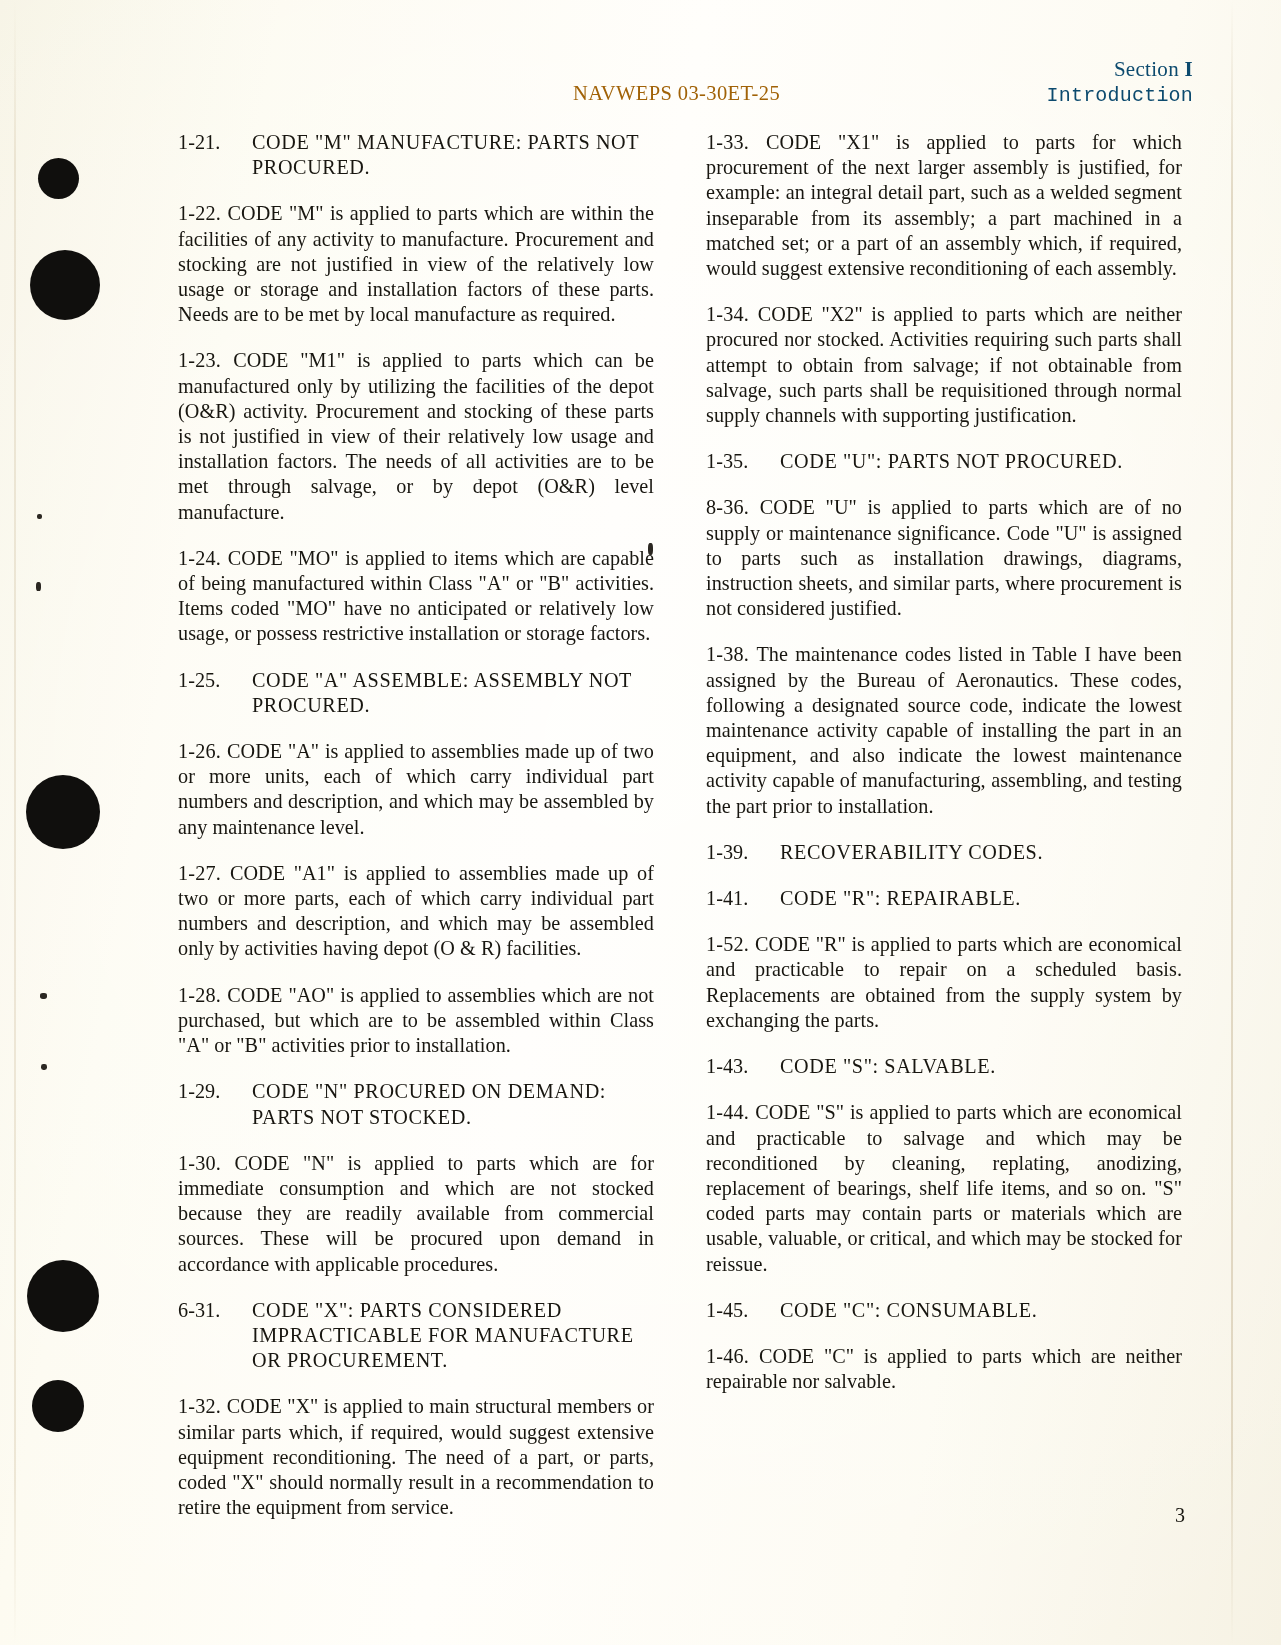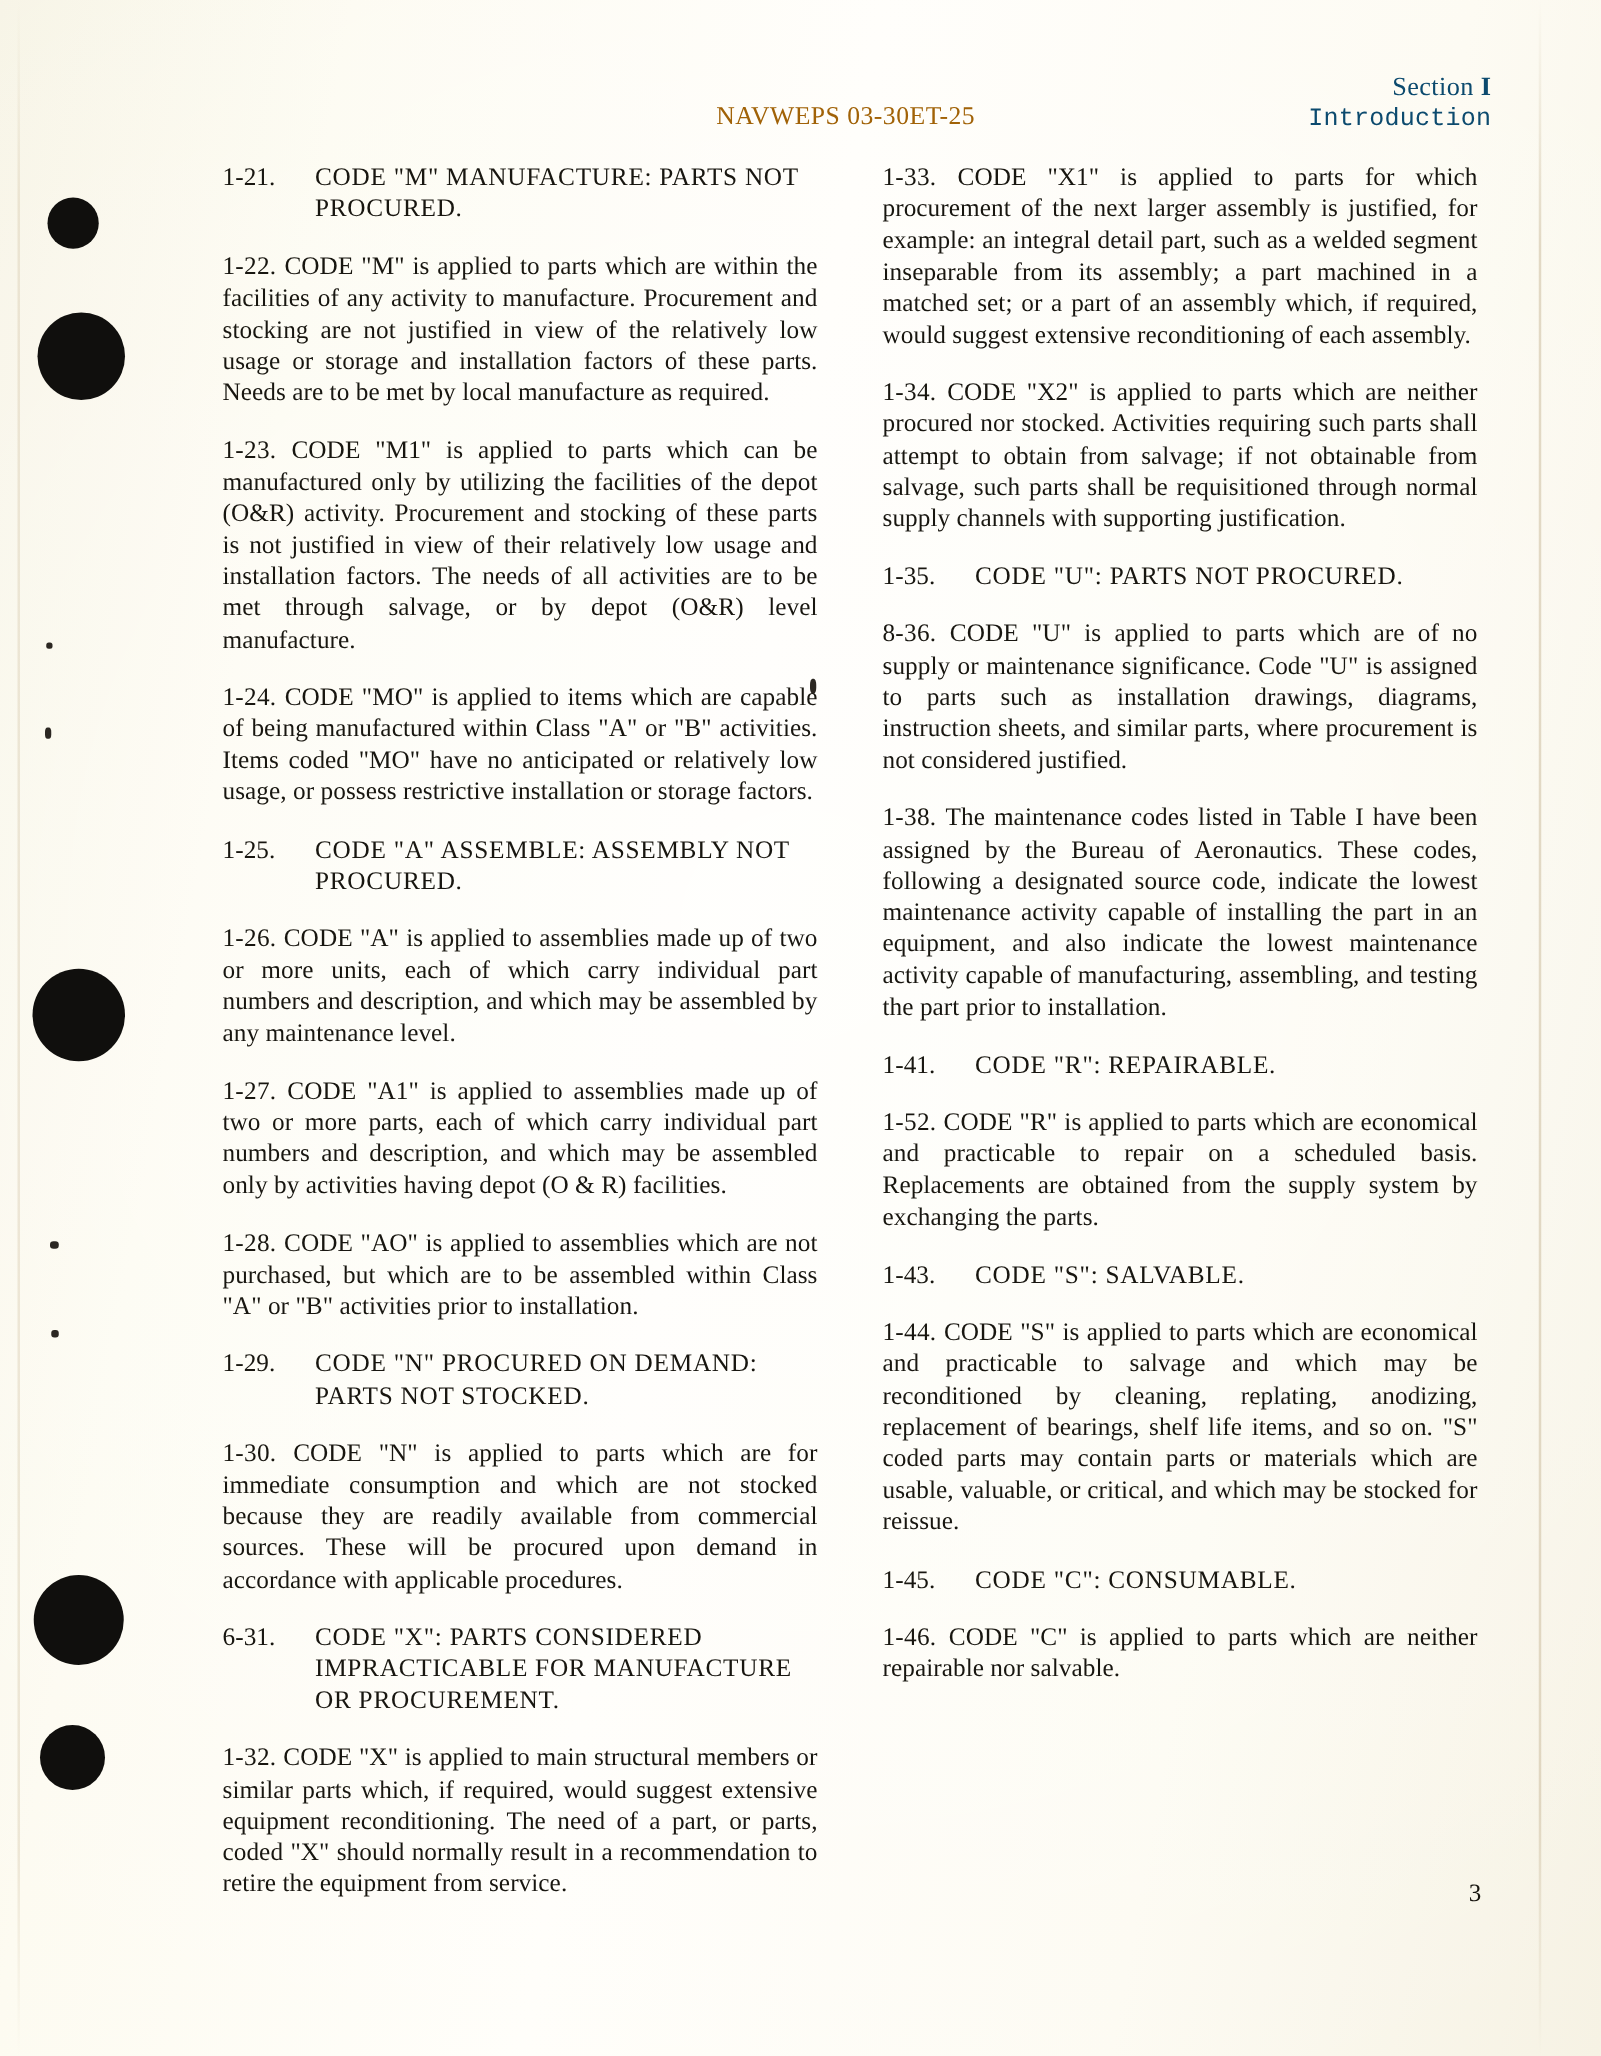--- a/index.html
+++ b/index.html
@@ -196,20 +196,21 @@
         <p class="para"><span class="lead">1-30.  </span><span class="btext">CODE "N" is applied to parts which are for immediate consumption and which are not stocked because they are readily available from commercial sources. These will be procured upon demand in accordance with applicable procedures.</span></p>
         <p class="para heading"><span class="num">6-31.</span><span class="htext">CODE "X":  PARTS CONSIDERED IMPRACTICABLE FOR MANUFACTURE OR PROCUREMENT.</span></p>
         <p class="para"><span class="lead">1-32.  </span><span class="btext">CODE "X" is applied to main structural members or similar parts which, if required, would suggest extensive equipment reconditioning. The need of a part, or parts, coded "X" should normally result in a recommendation to retire the equipment from service.</span></p>
       </div>
     <div class="column" id="col-right">
         <p class="para"><span class="lead">1-33.  </span><span class="btext">CODE "X1" is applied to parts for which procurement of the next larger assembly is justified, for example:  an integral detail part, such as a welded segment inseparable from its assembly; a part machined in a matched set; or a part of an assembly which, if required, would suggest extensive reconditioning of each assembly.</span></p>
         <p class="para"><span class="lead">1-34.  </span><span class="btext">CODE "X2" is applied to parts which are neither procured nor stocked.  Activities requiring such parts shall attempt to obtain from salvage; if not obtainable from salvage, such parts shall be requisitioned through normal supply channels with supporting justification.</span></p>
         <p class="para heading"><span class="num">1-35.</span><span class="htext">CODE "U":  PARTS NOT PROCURED.</span></p>
         <p class="para"><span class="lead">8-36.  </span><span class="btext">CODE "U" is applied to parts which are of no supply or maintenance significance.  Code "U" is assigned to parts such as installation drawings, diagrams, instruction sheets, and similar parts, where procurement is not considered justified.</span></p>
         <p class="para"><span class="lead">1-38.  </span><span class="btext">The maintenance codes listed in Table I have been assigned by the Bureau of Aeronautics.  These codes, following a designated source code, indicate the lowest maintenance activity capable of installing the part in an equipment, and also indicate the lowest maintenance activity capable of manufacturing, assembling, and testing the part prior to installation.</span></p>
+        <p class="para heading"><span class="num">1-39.</span><span class="htext">RECOVERABILITY CODES.</span></p>
         <p class="para heading"><span class="num">1-41.</span><span class="htext">CODE "R":  REPAIRABLE.</span></p>
         <p class="para"><span class="lead">1-52.  </span><span class="btext">CODE "R" is applied to parts which are economical and practicable to repair on a scheduled basis. Replacements are obtained from the supply system by exchanging the parts.</span></p>
         <p class="para heading"><span class="num">1-43.</span><span class="htext">CODE "S":  SALVABLE.</span></p>
         <p class="para"><span class="lead">1-44.  </span><span class="btext">CODE "S" is applied to parts which are economical and practicable to salvage and which may be reconditioned by cleaning, replating, anodizing, replacement of bearings, shelf life items, and so on. "S" coded parts may contain parts or materials which are usable, valuable, or critical, and which may be stocked for reissue.</span></p>
         <p class="para heading"><span class="num">1-45.</span><span class="htext">CODE "C":  CONSUMABLE.</span></p>
         <p class="para"><span class="lead">1-46.  </span><span class="btext">CODE "C" is applied to parts which are neither repairable nor salvable.</span></p>
       </div>
   </div>
 
   <div id="page-number">3</div>

